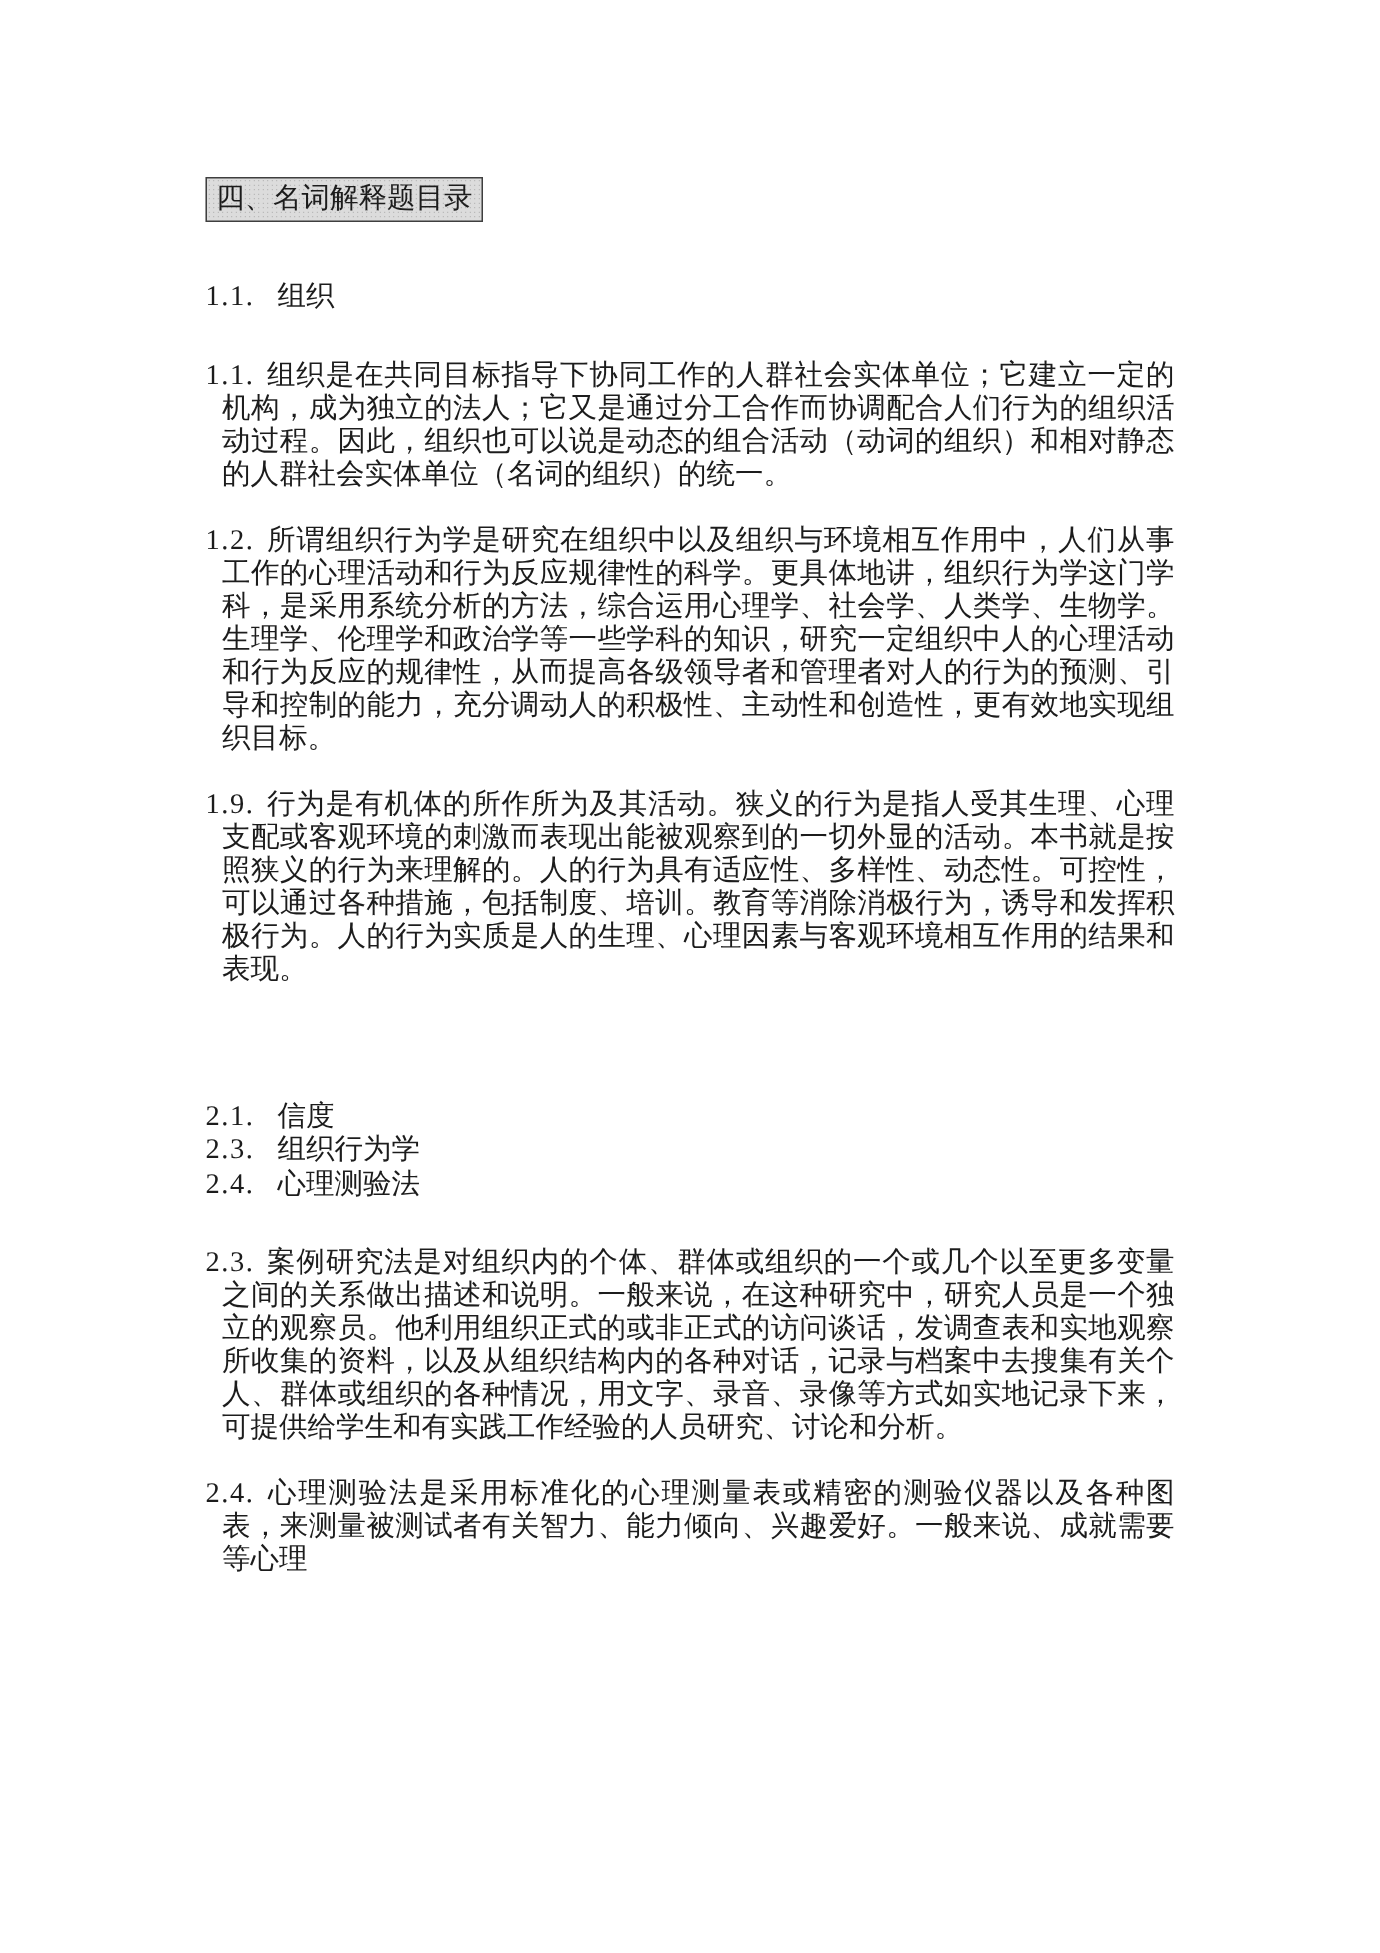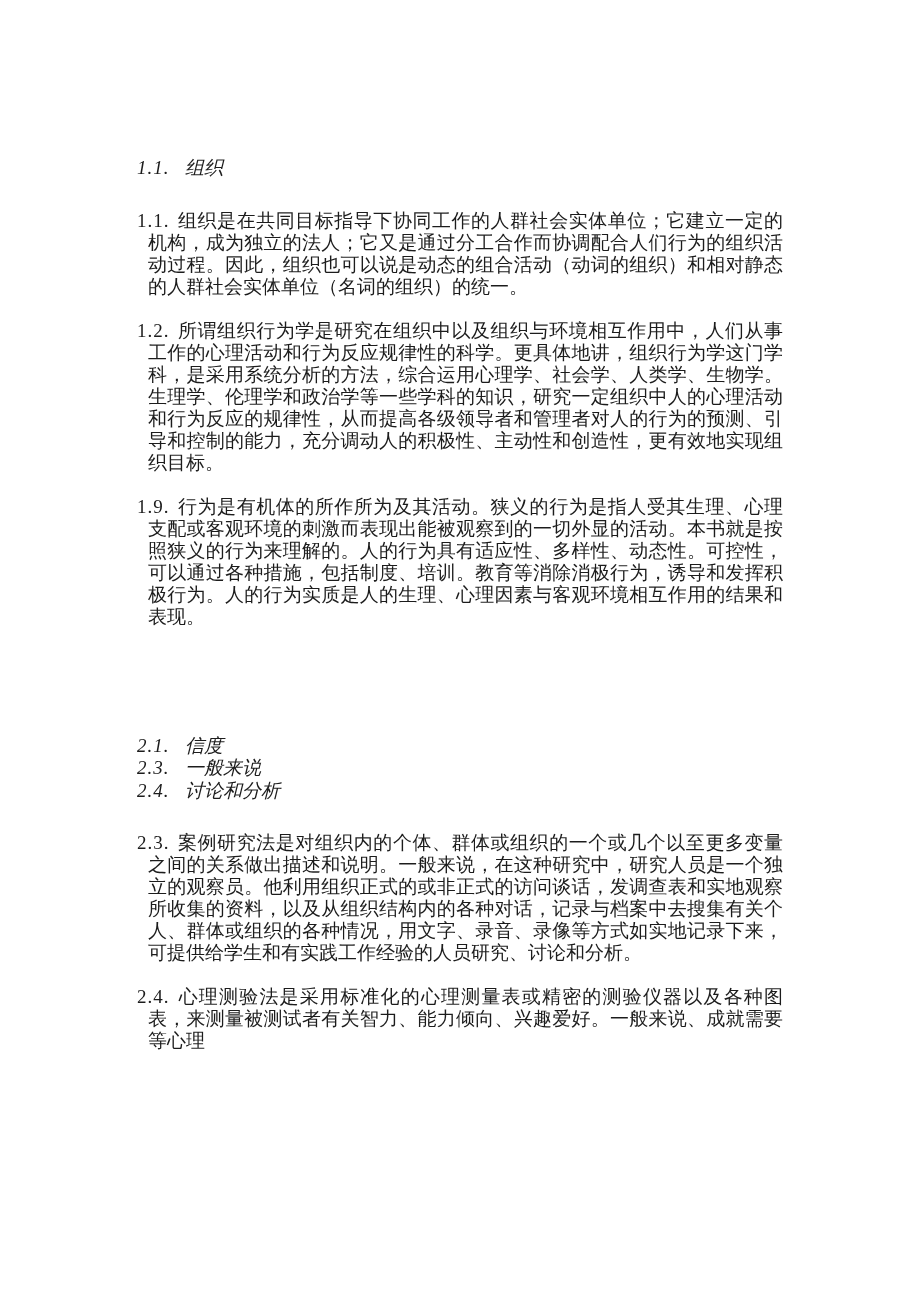--- a/index.html
+++ b/index.html
@@ -29,25 +29,24 @@
     font-size: 19px;
     line-height: 21px;
     white-space: nowrap;
   }
   .toc {
     list-style: none;
     margin: 0;
     padding: 0;
   }
   .toc-1 { margin-top: 39px; }
-  .toc-2 { margin-top: 107px; }
+  .toc-2 { margin-top: 76px; }
   .toc li {
     line-height: 22.5px;
     white-space: nowrap;
-    font-style: italic;
   }
   .toc .num {
     display: inline-block;
     min-width: 34px;
     margin-right: 14px;
     letter-spacing: 1px;
   }
   .defs { margin-top: 30px; }
   .def {
     margin: 22px 0 0 0;
@@ -60,20 +59,23 @@
   .def .num {
     letter-spacing: 1px;
     margin-right: 8px;
   }
 </style>
 </head>
 <body>
 
 <div class="page">
 
+  <div class="title-box">
+    <span>四、名词解释题目录</span>
+  </div>
 
   <ul class="toc toc-1">
     <li>
       <span class="num">1.1.</span><span>组织</span>
     </li>
   </ul>
 
   <div class="defs">
     <p class="def">
       <span class="num">1.1.</span><span>组织是在共同目标指导下协同工作的人群社会实体单位；它建立一定的机构，成为独立的法人；它又是通过分工合作而协调配合人们行为的组织活动过程。因此，组织也可以说是动态的组合活动（动词的组织）和相对静态的人群社会实体单位（名词的组织）的统一。</span>
@@ -84,24 +86,24 @@
     <p class="def">
       <span class="num">1.9.</span><span>行为是有机体的所作所为及其活动。狭义的行为是指人受其生理、心理支配或客观环境的刺激而表现出能被观察到的一切外显的活动。本书就是按照狭义的行为来理解的。人的行为具有适应性、多样性、动态性。可控性，可以通过各种措施，包括制度、培训。教育等消除消极行为，诱导和发挥积极行为。人的行为实质是人的生理、心理因素与客观环境相互作用的结果和表现。</span>
     </p>
   </div>
 
   <ul class="toc toc-2">
     <li>
       <span class="num">2.1.</span><span>信度</span>
     </li>
     <li>
-      <span class="num">2.3.</span><span>一般来说</span>
+      <span class="num">2.3.</span><span>组织行为学</span>
     </li>
     <li>
-      <span class="num">2.4.</span><span>讨论和分析</span>
+      <span class="num">2.4.</span><span>心理测验法</span>
     </li>
   </ul>
 
   <div class="defs">
     <p class="def">
       <span class="num">2.3.</span><span>案例研究法是对组织内的个体、群体或组织的一个或几个以至更多变量之间的关系做出描述和说明。一般来说，在这种研究中，研究人员是一个独立的观察员。他利用组织正式的或非正式的访问谈话，发调查表和实地观察所收集的资料，以及从组织结构内的各种对话，记录与档案中去搜集有关个人、群体或组织的各种情况，用文字、录音、录像等方式如实地记录下来，可提供给学生和有实践工作经验的人员研究、讨论和分析。</span>
     </p>
     <p class="def">
       <span class="num">2.4.</span><span>心理测验法是采用标准化的心理测量表或精密的测验仪器以及各种图表，来测量被测试者有关智力、能力倾向、兴趣爱好。一般来说、成就需要等心理</span>
     </p>

